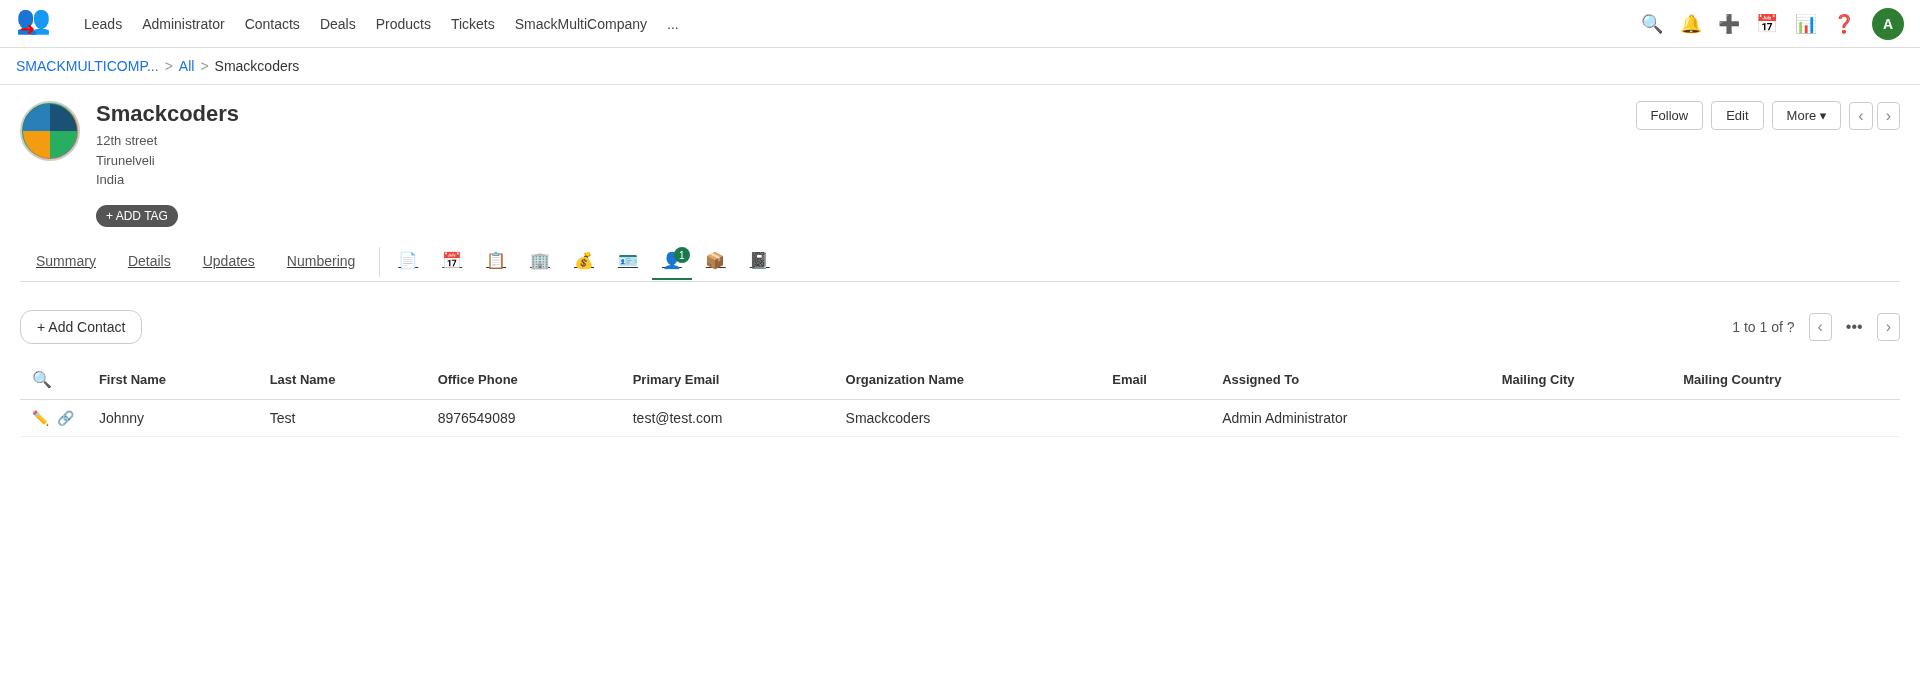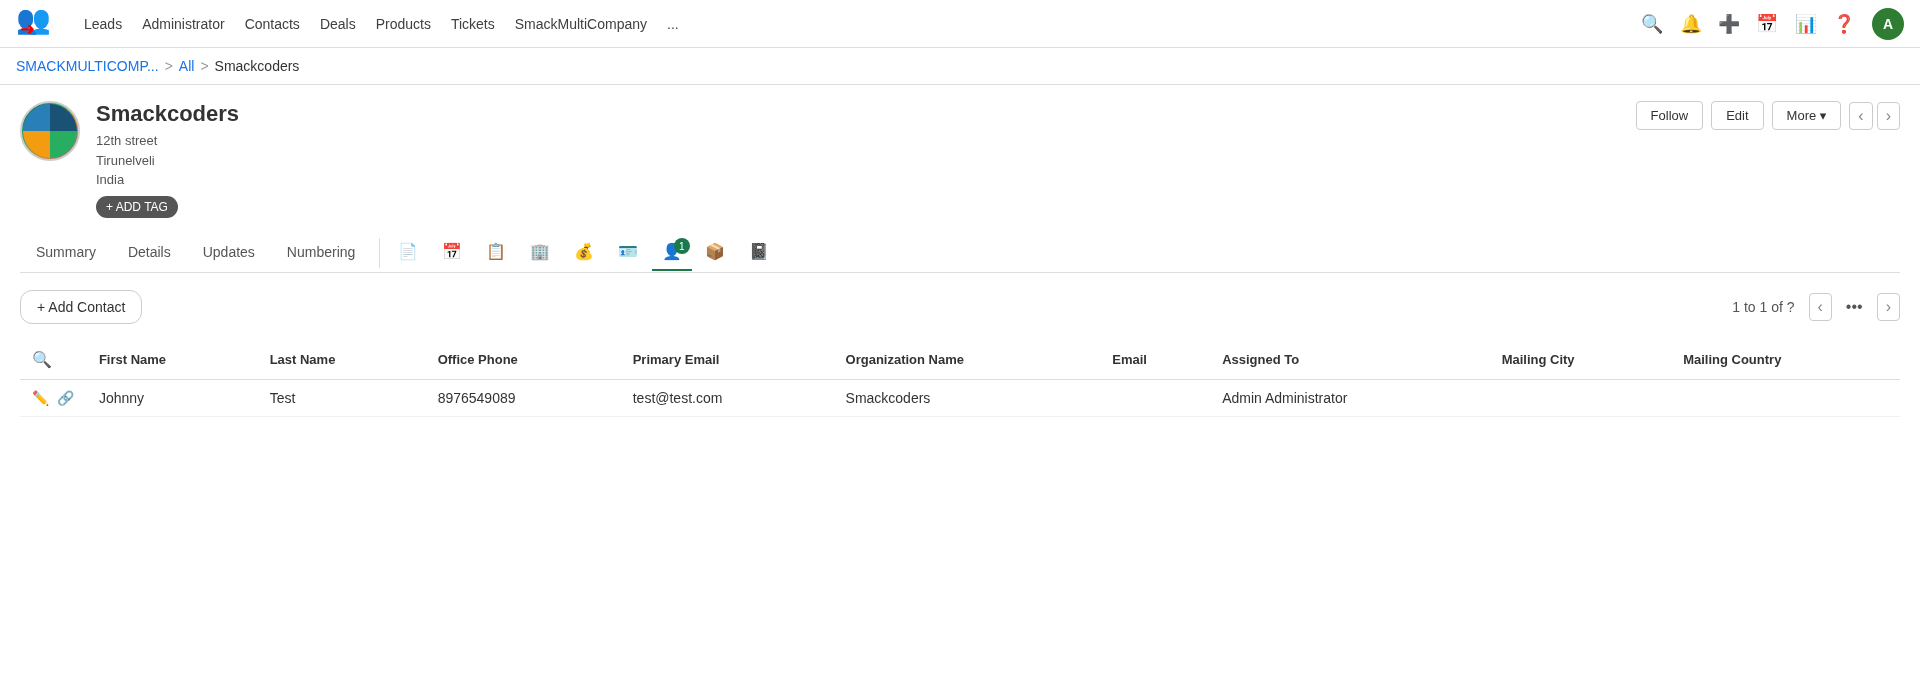--- a/index.html
+++ b/index.html
@@ -149,21 +149,21 @@
       font-weight: bold;
       color: #333;
       margin-bottom: 4px;
     }
     .company-info .address {
       font-size: 13px;
       color: #555;
       line-height: 1.5;
     }
     .add-tag-btn {
-      margin-top: 6px;
+      margin-top: 15px;
       padding: 4px 10px;
       background: #555;
       color: #fff;
       border: none;
       border-radius: 12px;
       font-size: 12px;
       cursor: pointer;
       display: inline-flex;
       align-items: center;
       gap: 4px;
@@ -183,21 +183,22 @@
       border-radius: 4px;
       padding: 4px 8px;
       cursor: pointer;
       color: #888;
       font-size: 16px;
     }
 
     
     .tabs-section {
       border-bottom: 1px solid #ddd;
-      margin-bottom: 1px;
+      margin-bottom: 12px;
+      text-decoration: underline;
     }
     .tabs-row {
       display: flex;
       align-items: center;
       gap: 0;
     }
     .tab-text {
       padding: 10px 16px;
       cursor: pointer;
       color: #555;

